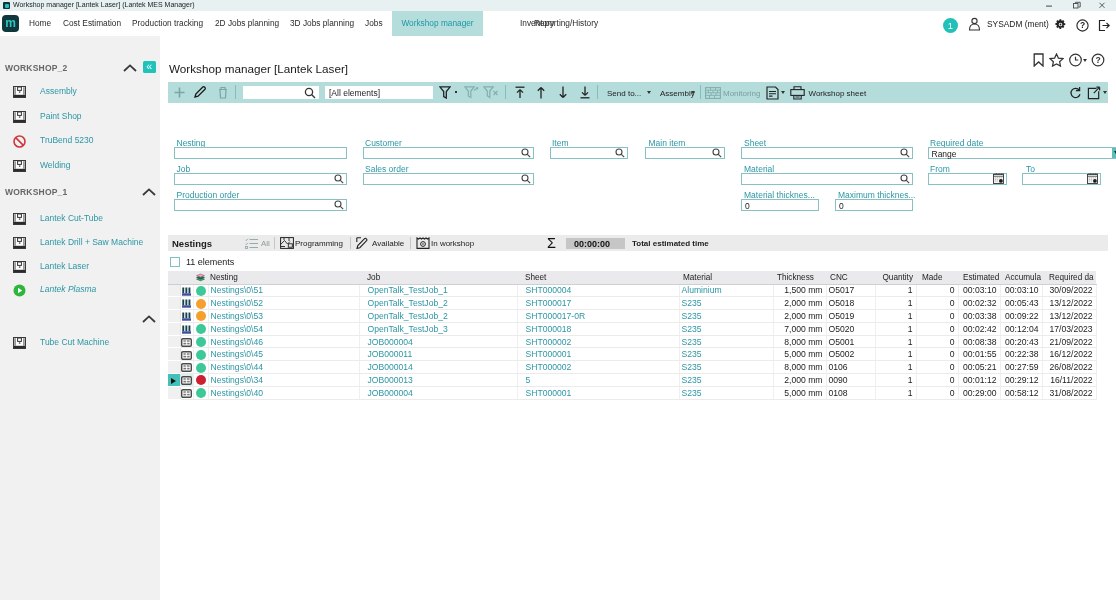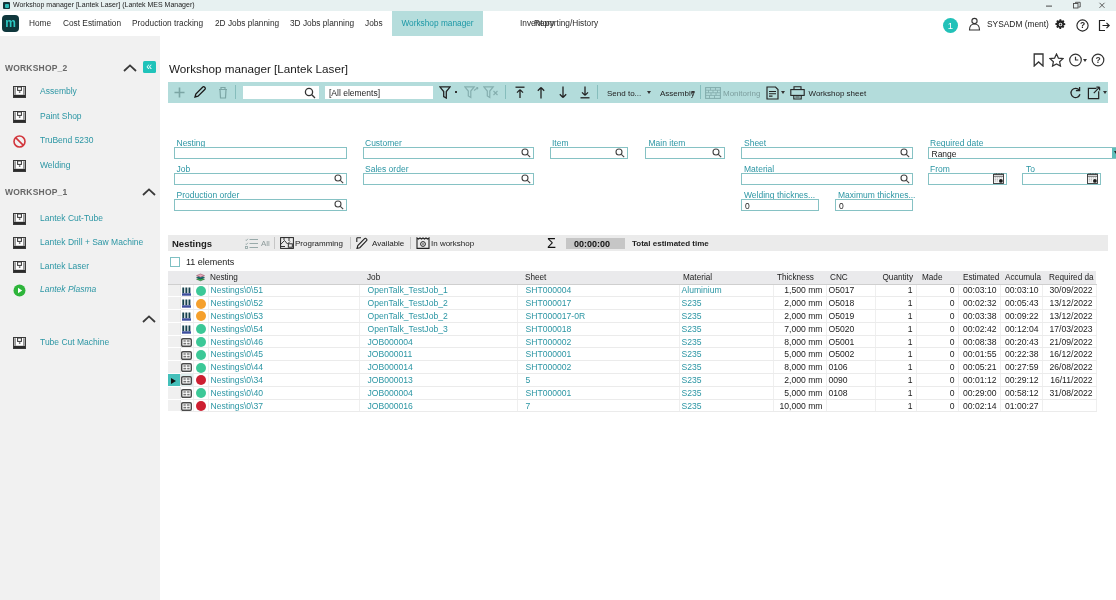--- a/index.html
+++ b/index.html
@@ -369,21 +369,21 @@
           <use href="#cali"></use>
         </svg>
       </div>
     <div class="finput" style="left:861.5px;top:136.5px;width:79.5px;">
         <svg class="cal" width="11" height="11">
           <use href="#cali"></use>
         </svg>
       </div>
 
     <div class="flabel" style="left:16.5px;top:154px;">Production order</div>
-    <div class="flabel" style="left:584px;top:154px;">Welding thicknes...</div>
+    <div class="flabel" style="left:584px;top:154px;">Material thicknes...</div>
     <div class="flabel" style="left:678px;top:154px;">Maximum thicknes...</div>
 
     <div class="finput" style="left:14px;top:162.5px;width:173px;">
         <svg class="mag" width="10" height="10">
           <use href="#magi"></use>
         </svg>
       </div>
     <div class="finput" style="left:581px;top:162.5px;width:78px;">
         <div class="fval" style="left:3px;top:1px;">0</div>
       </div>
@@ -622,35 +622,17 @@
         <td class="teal pl8">SHT000001</td>
             <td class="teal">S235</td>
         <td class="num">5,000 mm</td>
             <td>0108</td>
             <td class="num">1</td>
             <td class="num">0</td>
         <td class="num">00:29:00</td>
             <td class="num">00:58:12</td>
             <td class="num">31/08/2022</td>
       </tr>
-      <tr>
-        <td class="gut"></td>
-            <td class="cc"><svg width="11" height="9">
-                <use href="#grid"></use>
-              </svg></td>
-        <td class="cc"><span class="dot dr"></span></td>
-        <td class="teal">Nestings\0\37</td>
-            <td class="teal pl8">JOB000016</td>
-        <td class="teal pl8">7</td>
-            <td class="teal">S235</td>
-        <td class="num">10,000 mm</td>
-            <td></td>
-            <td class="num">1</td>
-            <td class="num">0</td>
-        <td class="num">00:02:14</td>
-            <td class="num">01:00:27</td>
-            <td class="num"></td>
-      </tr>
     </tbody>
       </table>
   </div>
 
 </div>
 
 </body></html>

